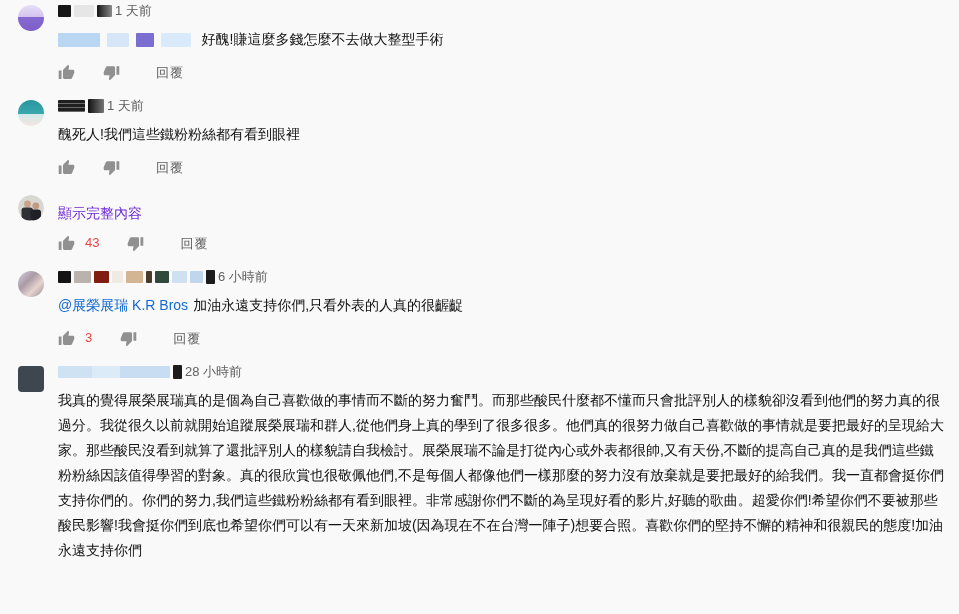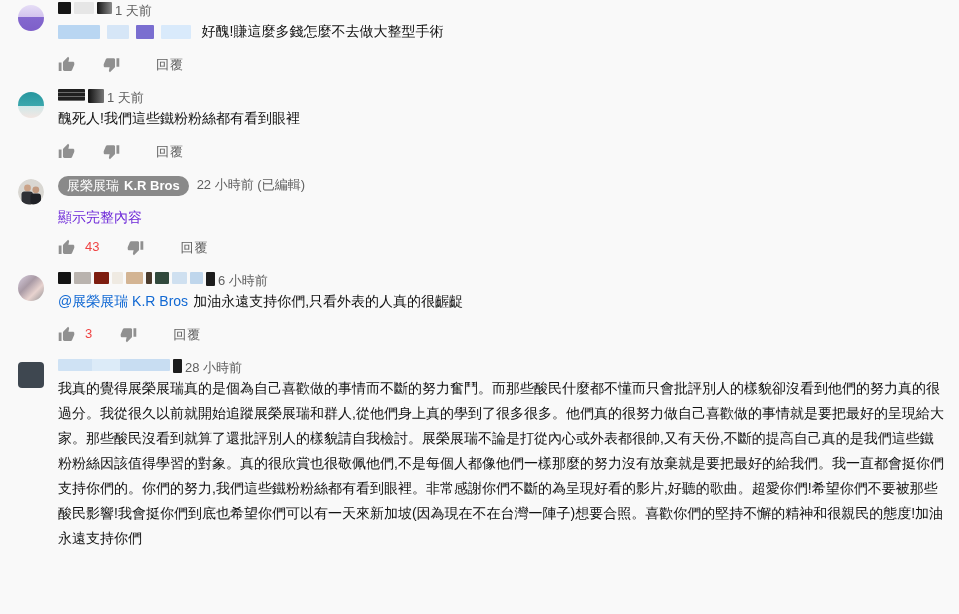--- a/index.html
+++ b/index.html
@@ -10,23 +10,23 @@
   }
   .comments{padding:2px 14px 0 18px}
   .comment{display:flex;margin-bottom:15px}
   .avatar{width:26px;height:26px;border-radius:50%;margin:3px 14px 0 0;flex:0 0 26px;overflow:hidden}
   .avatar svg{display:block;width:26px;height:26px}
   .av1{background:linear-gradient(180deg,#e6def6 0%,#d2c3ee 46%,#8468cf 46%,#7e5fc9 100%)}
   .av2{background:linear-gradient(180deg,#27969e 0%,#3aa7ad 52%,#cfe9ea 52%,#f2e6e2 100%)}
   .av4{background:linear-gradient(135deg,#d9cfe0 0%,#a99aa5 38%,#e8d3cf 66%,#8f8f93 100%)}
   .av5{border-radius:4px;background:#3e4750}
   .content{flex:1;min-width:0}
-  .chead{font-size:13px;line-height:17px;color:#606060;display:flex;align-items:flex-start;white-space:nowrap}
+  .chead{font-size:13px;line-height:17px;color:#606060;display:flex;align-items:center;white-space:nowrap}
   .ts{color:#606060;text-decoration:none}
-  .ctext{font-size:14px;line-height:25px;color:#111;margin-top:0;word-break:break-all}
+  .ctext{font-size:14px;line-height:25px;color:#111;margin-top:8px;word-break:break-all}
   .redact{display:inline-block;height:12px;vertical-align:middle;margin-right:3px;border-radius:1px}
   .redact.tall{height:14px}
   .body-redact .redact{height:14px;vertical-align:text-bottom}
   .mention{color:#1269d3;text-decoration:none;margin-right:5px;cursor:pointer}
   .owner-badge{background:#8a8a8a;color:#fff;border-radius:10px;padding:1px 9px 2px;font-size:13px;margin-right:8px;display:inline-flex;align-items:center;cursor:pointer}
   .owner-badge .en{font-weight:bold;margin-left:5px}
   .showlink{font-size:14px;color:#6d28d9;margin-top:13px;cursor:pointer;width:max-content}
   .actions{display:flex;margin-top:12px;color:#909090;font-size:13px}
   .thumb{cursor:pointer;display:inline-flex}
   .thumb svg{width:17px;height:17px;fill:#909090}
@@ -103,27 +103,20 @@
     <div class="avatar">
       <svg viewBox="0 0 26 26">
         <circle cx="13" cy="13" r="13" fill="#d9d7d2"></circle>
         <circle cx="9.5" cy="9" r="3.4" fill="#caa287"></circle>
         <rect x="3.5" y="12.5" width="11.5" height="13" rx="3" fill="#2f3136"></rect>
         <circle cx="17.8" cy="10.8" r="3.4" fill="#c29a80"></circle>
         <rect x="12.5" y="14.5" width="10.5" height="11" rx="3" fill="#1f2126"></rect>
       </svg>
     </div>
     <div class="content">
-      <div class="chead">
-        <span class="owner-badge">
-          <span>展榮展瑞</span>
-          <span class="en">K.R Bros</span>
-        </span>
-        <span class="ts">22 小時前 (已編輯)</span>
-      </div>
       <div class="showlink">顯示完整內容</div>
       <div class="actions">
         <span class="thumb">
             <svg viewBox="0 0 24 24">
               <path d="M1 21h4V9H1v12zm22-11c0-1.1-.9-2-2-2h-6.31l.95-4.57.03-.32c0-.41-.17-.79-.44-1.06L14.17 1 7.58 7.59C7.22 7.95 7 8.45 7 9v10c0 1.1.9 2 2 2h9c.83 0 1.54-.5 1.84-1.22l3.02-7.05c.09-.23.14-.47.14-.73v-2z"></path>
             </svg>
           </span>
         <span class="count">43</span>
         <span class="thumb down gap-dn">
             <svg viewBox="0 0 24 24">

